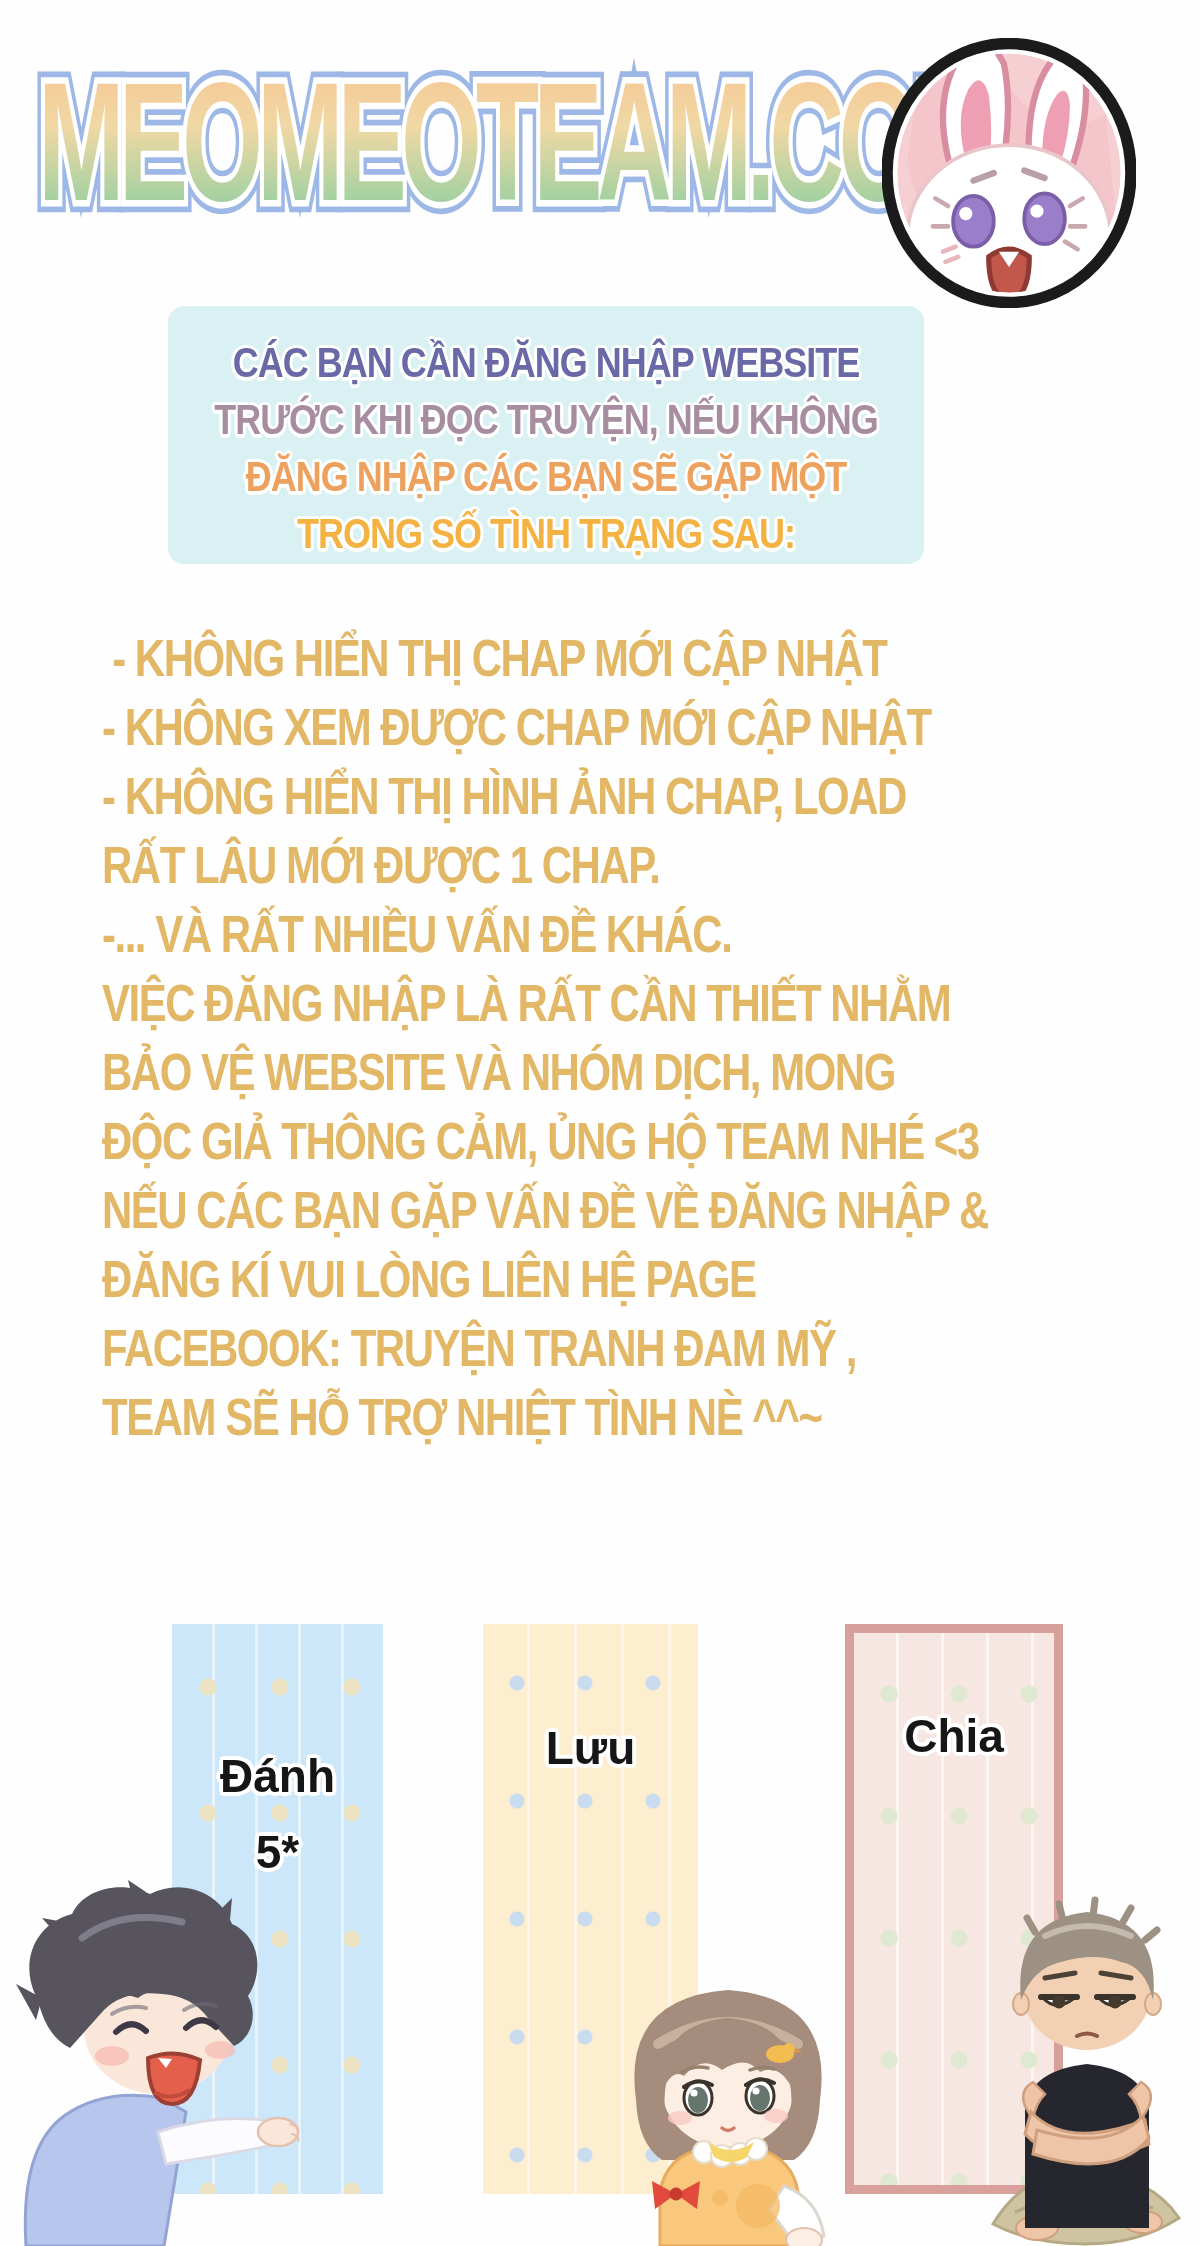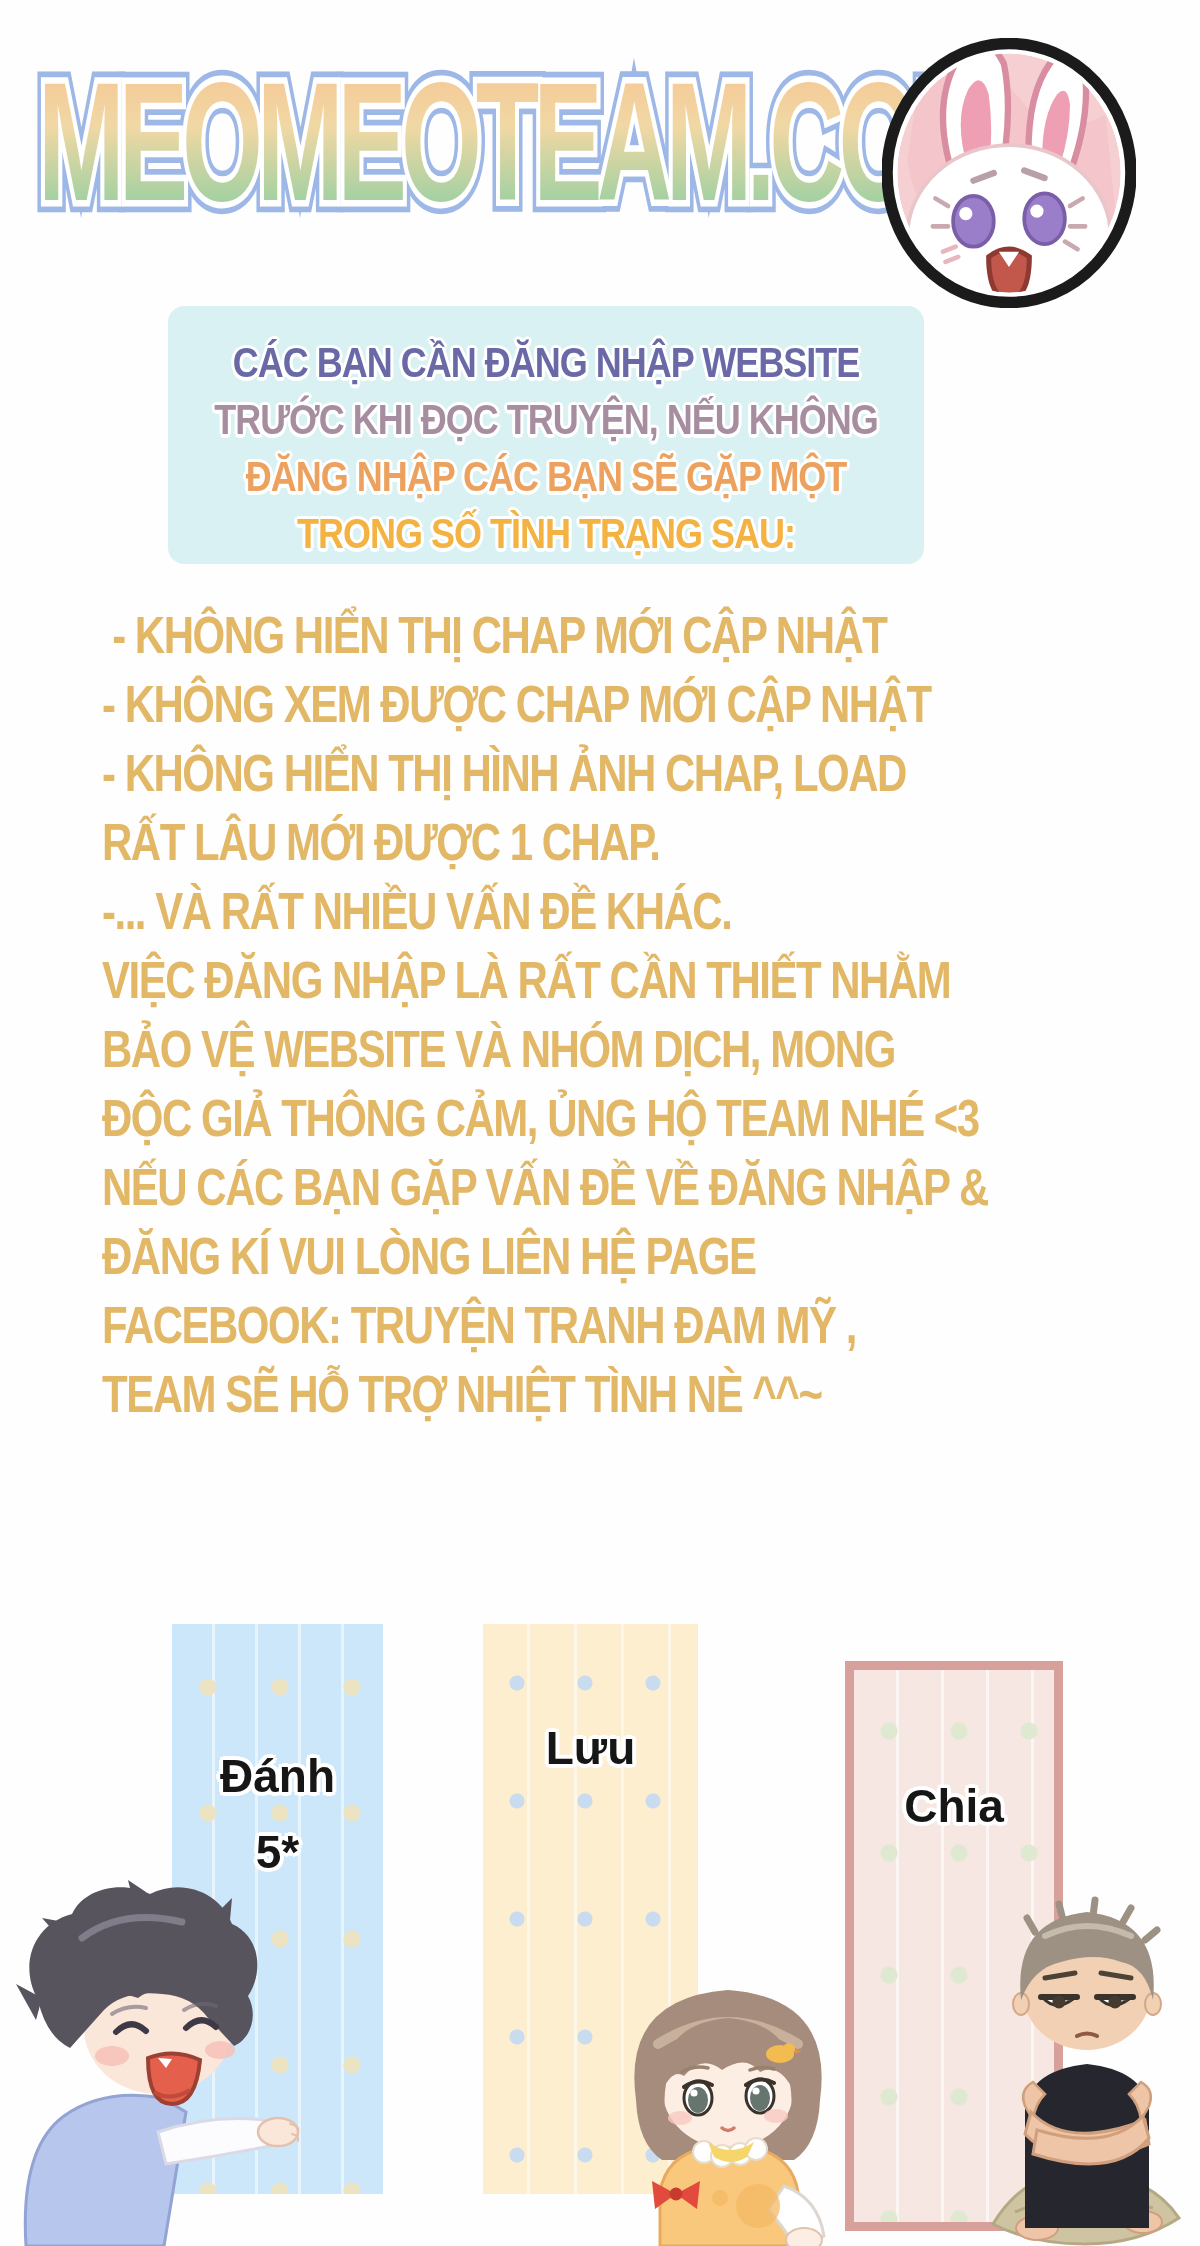--- a/index.html
+++ b/index.html
@@ -22,21 +22,21 @@
   
   .notice-box{position:absolute;left:168px;top:306px;width:756px;height:258px;
               background:#d9f1f3;border-radius:16px;text-align:center;padding-top:28px;box-sizing:border-box;}
   .notice-line{font-weight:bold;font-size:36px;line-height:57px;letter-spacing:-1px;
                transform:scaleY(1.18);transform-origin:50% 50%;white-space:pre;
                text-shadow:3px 0 0 #fff,-3px 0 0 #fff,0 3px 0 #fff,0 -3px 0 #fff,
                            2px 2px 0 #fff,-2px -2px 0 #fff,2px -2px 0 #fff,-2px 2px 0 #fff;}
   .nl-1{color:#6a69a7;} .nl-2{color:#a78da0;} .nl-3{color:#eca25e;} .nl-4{color:#f3b242;}
 
   
-  .issues{position:absolute;left:102px;top:601px;width:1060px;}
+  .issues{position:absolute;left:102px;top:624px;width:1060px;}
   .issue-line{white-space:pre;font-weight:bold;font-size:42px;line-height:69px;
               letter-spacing:-1.5px;color:#e2b766;transform:scaleY(1.22);transform-origin:0 50%;}
 
   
   .card{position:absolute;top:1624px;height:570px;box-sizing:border-box;text-align:center;}
   .card-label{font-weight:bold;font-size:46px;line-height:76px;color:#161616;letter-spacing:0;
               text-shadow:4px 0 0 #fff,-4px 0 0 #fff,0 4px 0 #fff,0 -4px 0 #fff,
                           3px 3px 0 #fff,-3px -3px 0 #fff,3px -3px 0 #fff,-3px 3px 0 #fff;}
   .card-rate{left:172px;width:211px;background-color:#cde7fa;
      background-image:
@@ -45,21 +45,21 @@
      background-size:72px 126px,100% 100%;padding-top:114px;}
   .card-save{left:483px;width:215px;background-color:#fdeecf;
      background-image:
        radial-gradient(circle,#c9dbee 0 7px,transparent 8px),
        repeating-linear-gradient(90deg,transparent 0 44px,rgba(255,255,255,.5) 44px 47px);
      background-size:68px 118px,100% 100%;padding-top:86px;}
   .card-share{left:845px;width:218px;background-color:#f7e7e2;border:9px solid #d8a09a;
      background-image:
        radial-gradient(circle,#dfe9d2 0 8px,transparent 9px),
        repeating-linear-gradient(90deg,transparent 0 42px,rgba(255,255,255,.6) 42px 45px);
-     background-size:70px 122px,100% 100%;padding-top:98px;margin-top:37px;}
+     background-size:70px 122px,100% 100%;padding-top:65px;}
 
   .chibi{position:absolute;}
   .chibi-rate{left:12px;top:1878px;width:296px;height:368px;}
   .chibi-save{left:608px;top:1948px;width:240px;height:298px;}
   .chibi-share{left:975px;top:1868px;width:225px;height:378px;}
 </style>
 </head>
 <body>
 
 <div id="page">

